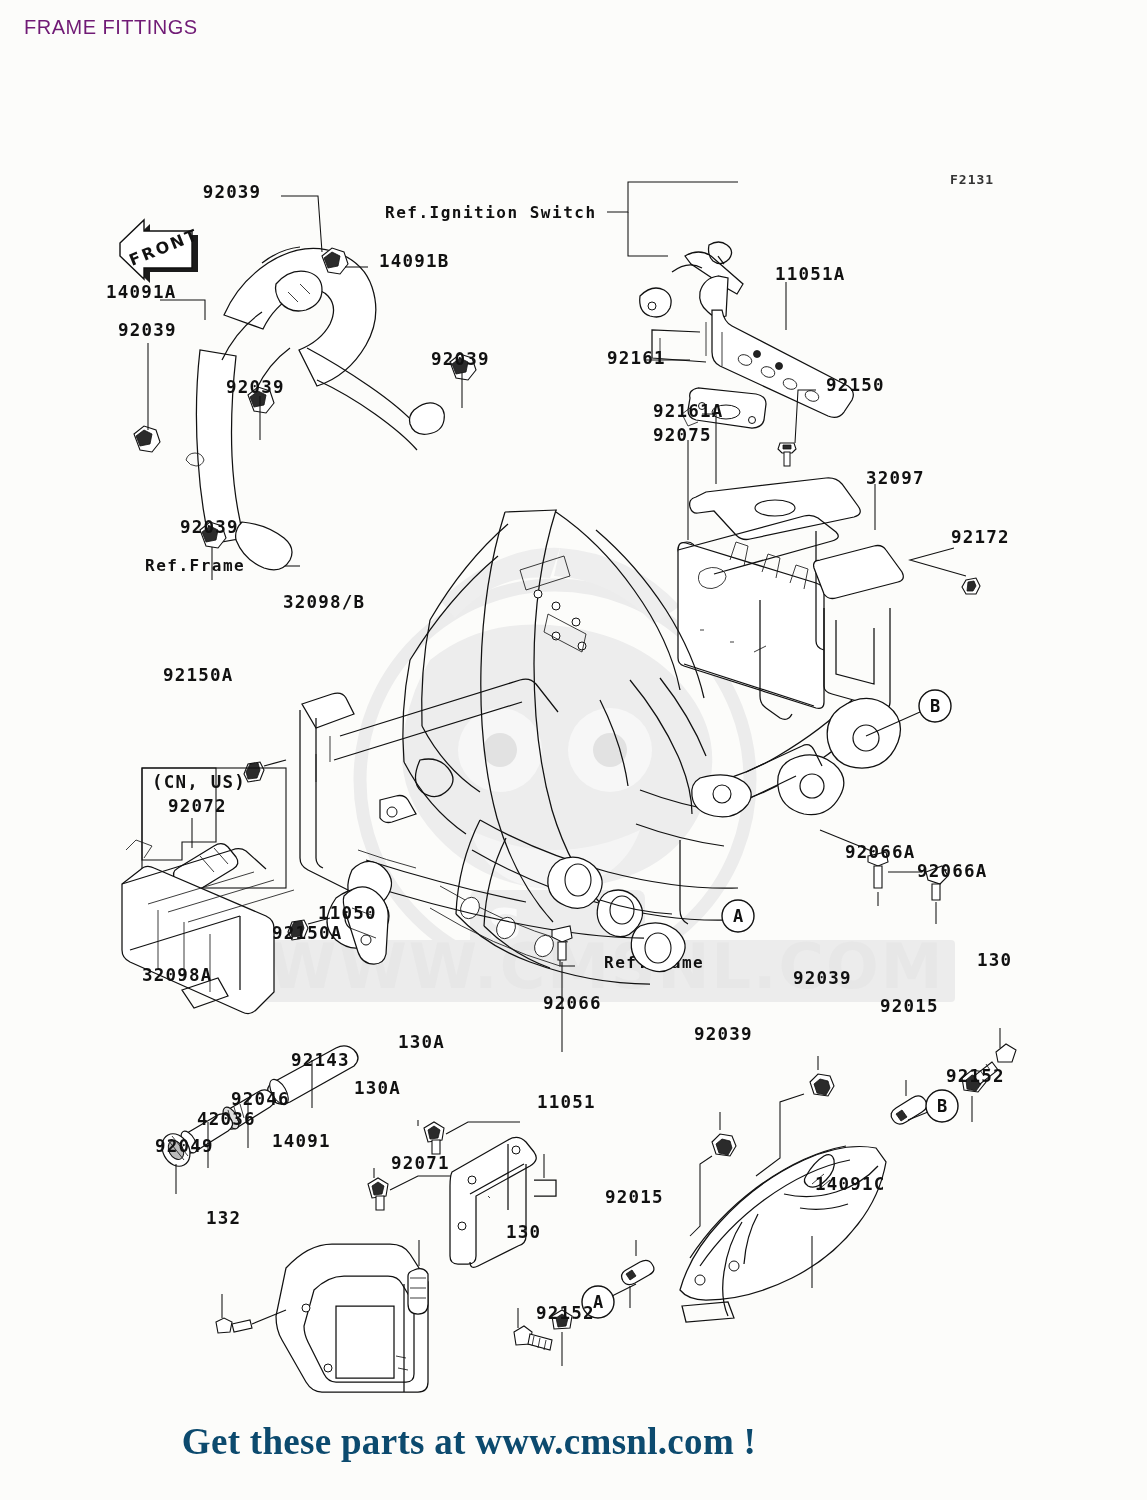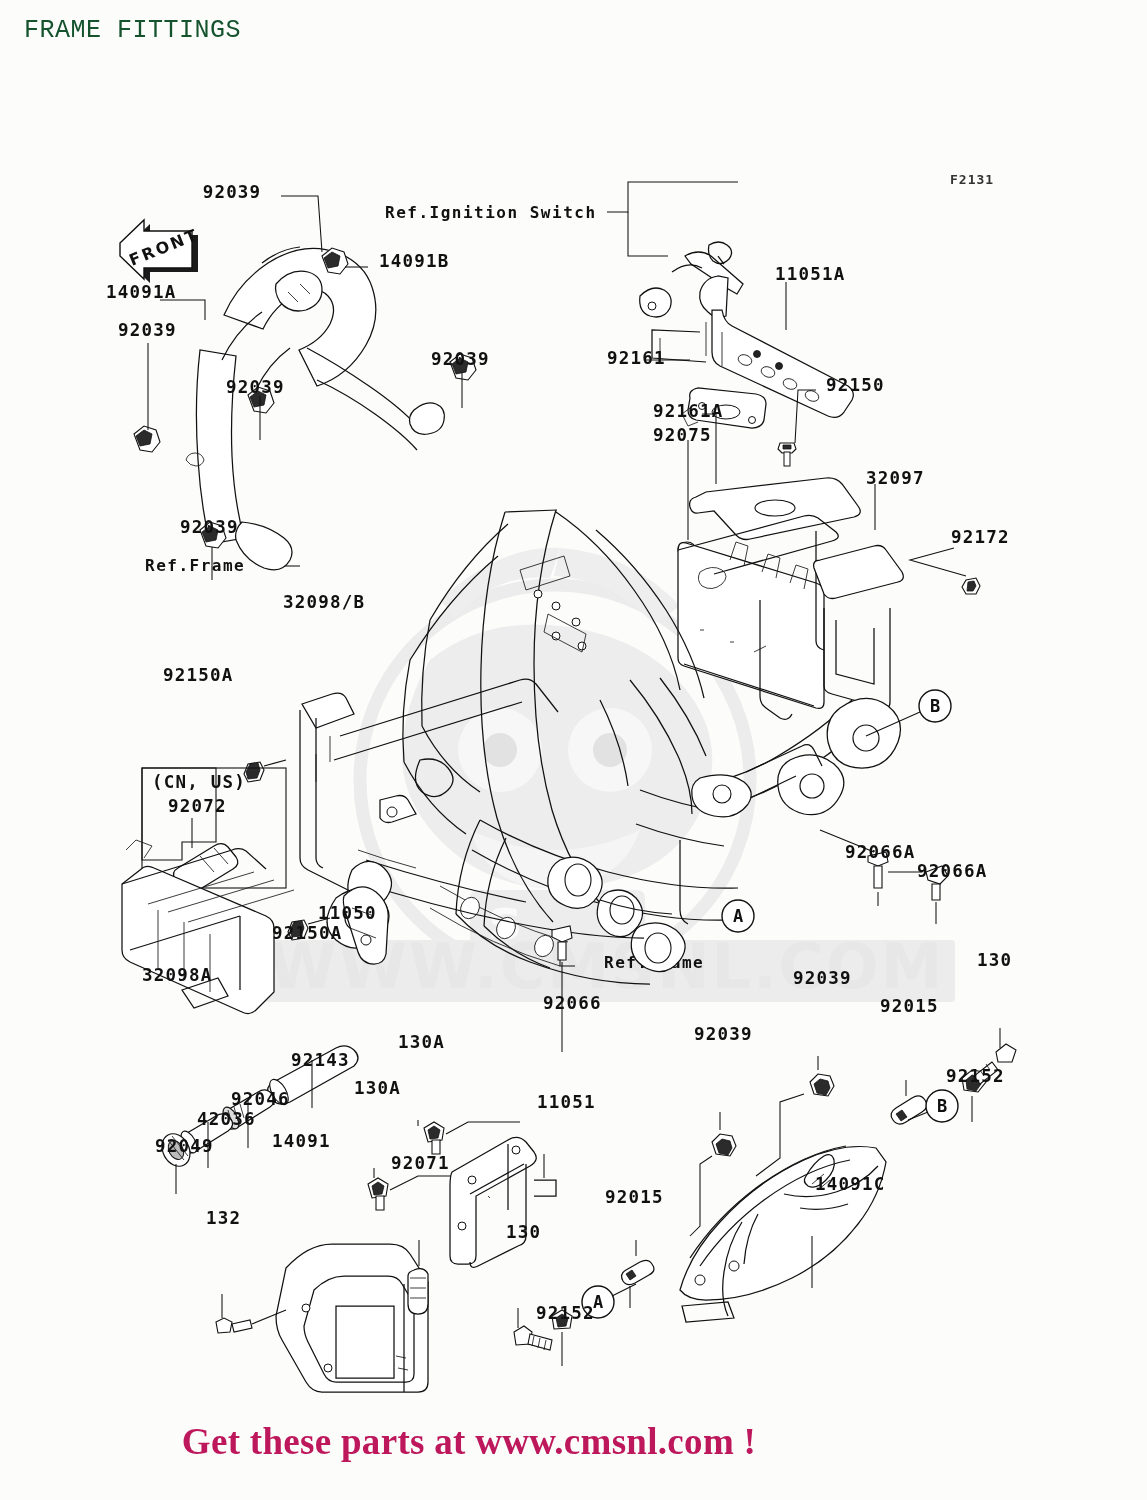--- a/index.html
+++ b/index.html
@@ -4,33 +4,33 @@
 <title>FRAME FITTINGS</title>
 <style>
   html,body{margin:0;padding:0;background:#fff;}
   body{
     width:1147px;height:1500px;position:relative;overflow:hidden;
     background:#fcfcfa;
     font-family:"DejaVu Sans",sans-serif;
   }
   #page-title{
     position:absolute;left:24px;top:16px;
-    font-family:Liberation Mono, monospace;
-    font-size:25px;font-weight:400;letter-spacing:.5px;
-    color:#14532d;white-space:nowrap;
+    font-family:Liberation Sans, sans-serif;
+    font-size:20px;font-weight:400;letter-spacing:.5px;
+    color:#701a75;white-space:nowrap;
   }
   #diagram{
     position:absolute;left:0;top:60px;width:1147px;height:1340px;
   }
   #diagram svg{display:block;width:1147px;height:1340px;}
   #footer{
     position:absolute;left:0;top:1420px;width:938px;
     text-align:center;
     font-family:"Liberation Serif","DejaVu Serif",serif;
-    font-size:37px;font-weight:700;color:#be185d;
+    font-size:37px;font-weight:700;color:#0c4a6e;
     letter-spacing:.3px;white-space:nowrap;
   }
   .lbl{
     font-family:"DejaVu Sans Mono","Liberation Mono",monospace;
     font-size:17.5px;font-weight:700;fill:#111;
     letter-spacing:1.2px;
   }
   .lbl-sm{
     font-family:"DejaVu Sans Mono","Liberation Mono",monospace;
     font-size:13px;font-weight:700;fill:#333;letter-spacing:1px;

